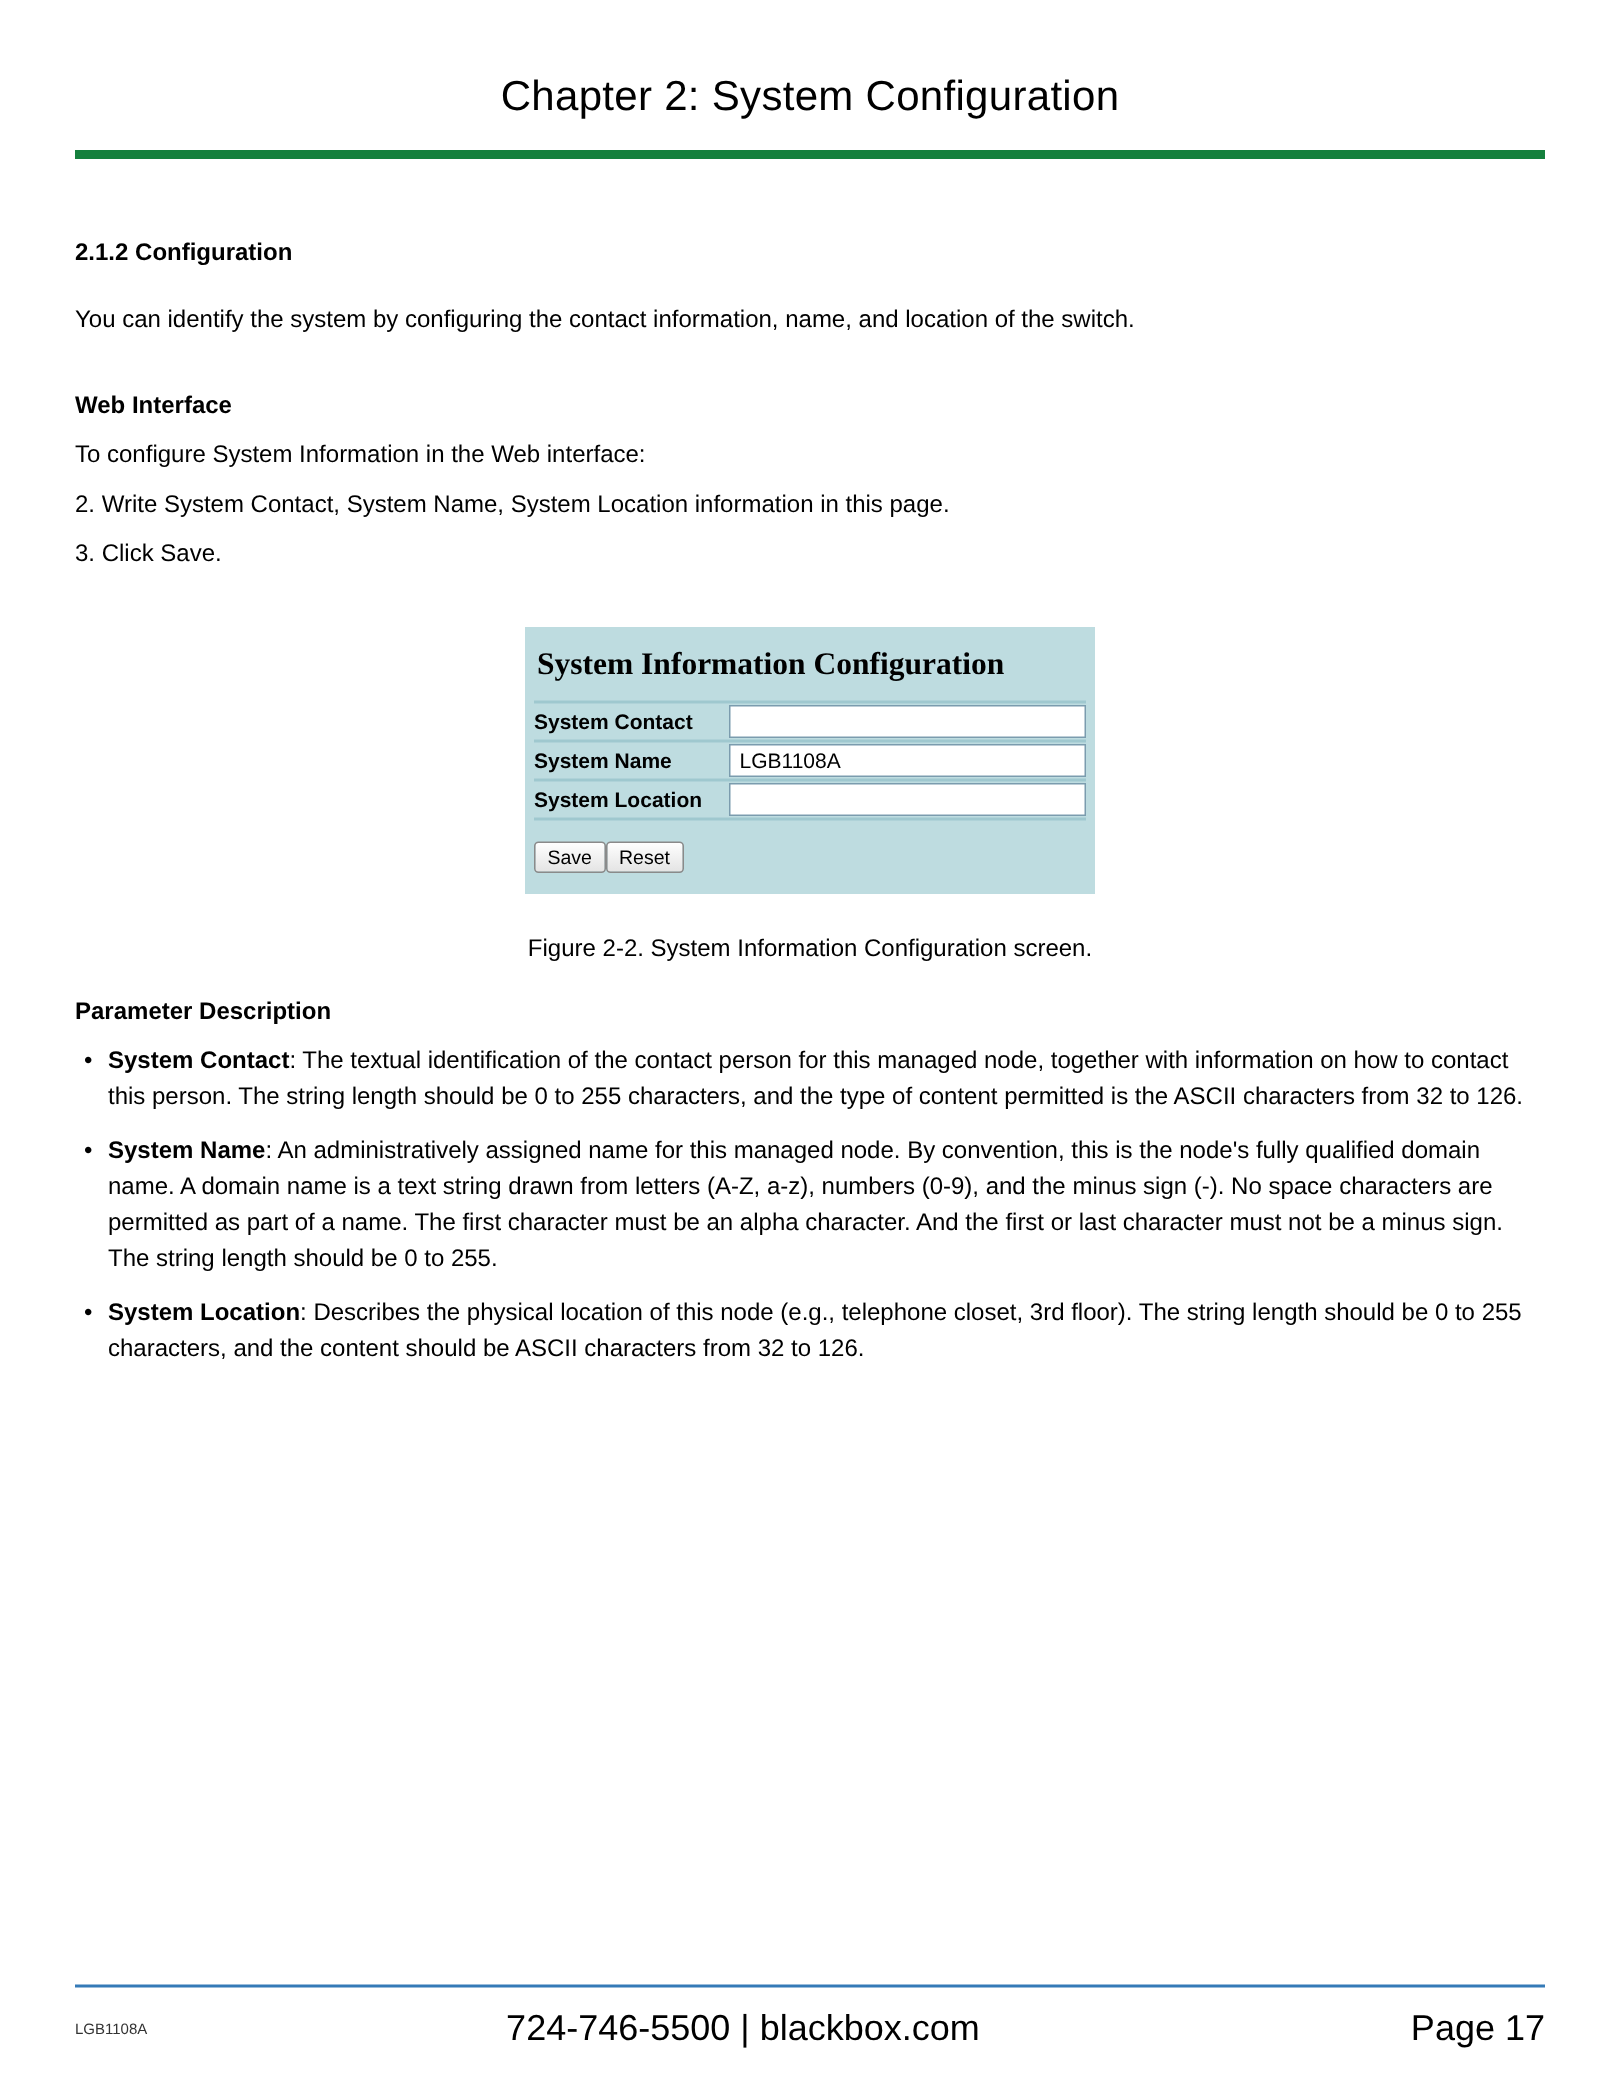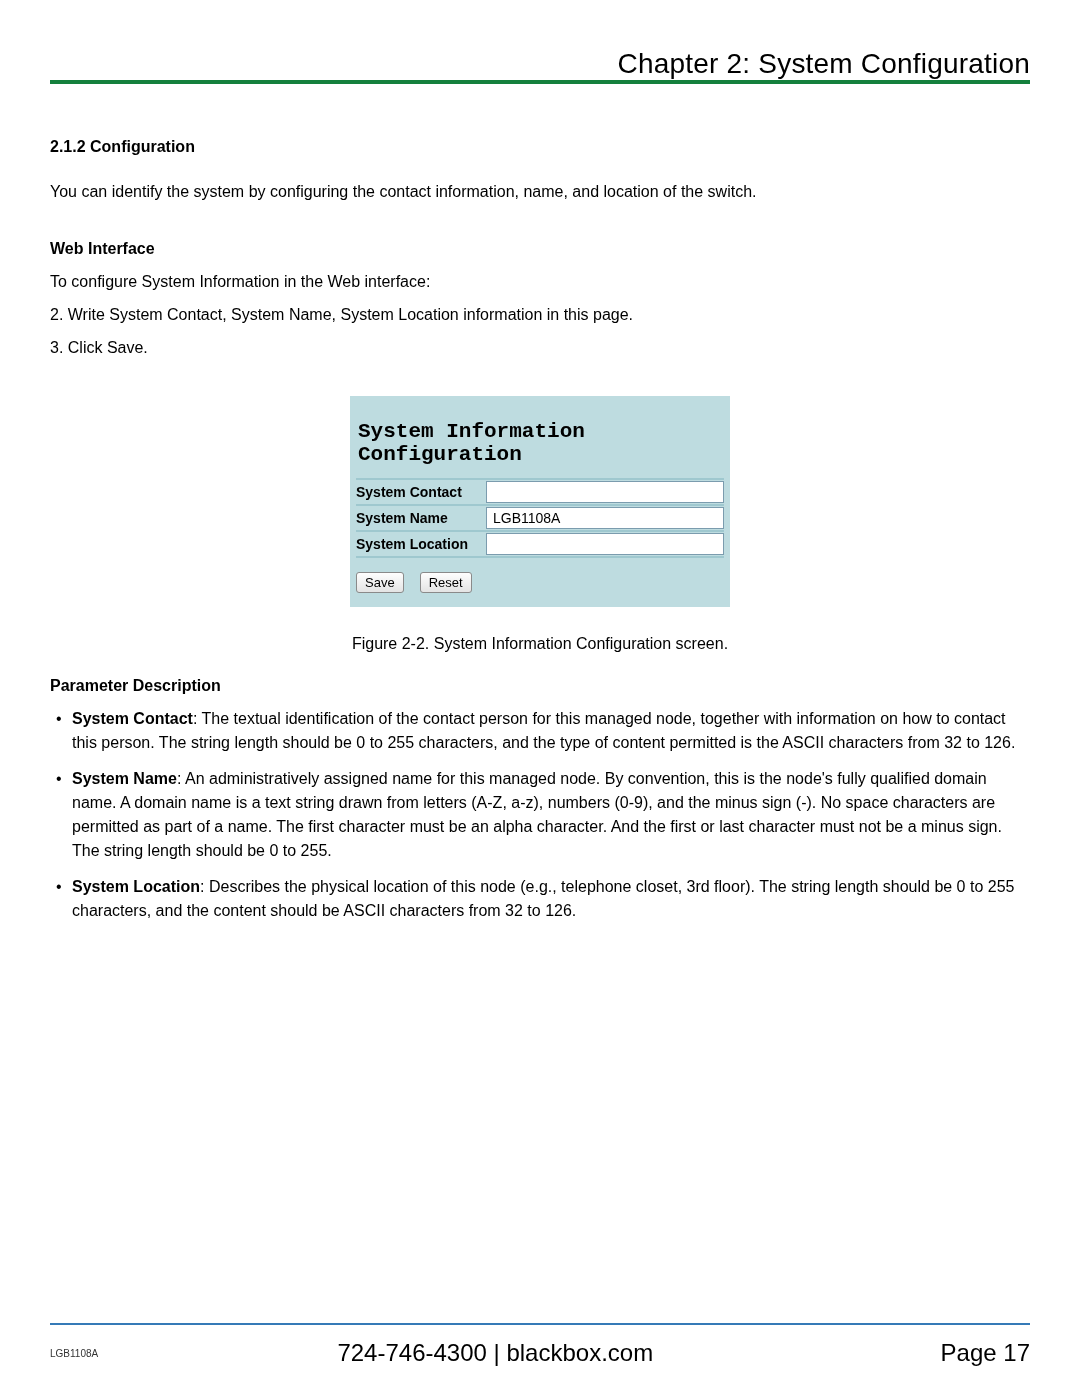--- a/index.html
+++ b/index.html
@@ -1,26 +1,26 @@
 <!DOCTYPE html>
 <html><head>
 <meta charset="utf-8">
 <style>
   * { box-sizing: border-box; margin: 0; padding: 0; }
   html, body { width: 1080px; height: 1397px; background: #fff; font-family: "Segoe UI", "Helvetica Neue", Arial, sans-serif; color: #000; }
   .page { position: relative; width: 1080px; height: 1397px; }
   .content { padding: 48px 50px 0 50px; }
 
   .chapter-head {
-    text-align: right;
+    text-align: center;
     font-size: 28px;
     font-weight: 400;
     letter-spacing: 0.2px;
-    padding-bottom: 0;
-    border-bottom: 4px solid #15803d;
+    padding-bottom: 20px;
+    border-bottom: 6px solid #15803d;
     margin-bottom: 54px;
   }
 
   .section-num {
     font-weight: 600;
     font-size: 16px;
     margin-bottom: 24px;
   }
   .para {
     font-size: 16px;
@@ -40,26 +40,25 @@
   }
 
   
   .figure-wrap {
     width: 380px;
     margin: 36px auto 28px auto;
     background: #bedce0;
     padding: 6px 6px 14px 6px;
   }
   .fig-title {
-    font-family: Liberation Mono, monospace;
+    font-family: Liberation Serif, serif;
     font-weight: 700;
     font-size: 21px;
     color: #000;
     padding: 6px 2px 12px 2px;
-    margin-top: 12px;
   }
   .fig-table {
     border-collapse: collapse;
     width: 100%;
   }
   .fig-table td {
     border-top: 2px solid #9fc8cf;
     border-bottom: 2px solid #9fc8cf;
     font-family: Arial, sans-serif;
     font-size: 14px;
@@ -84,21 +83,21 @@
     height: 22px;
     border: 1px solid #7b9cae;
     background: #fff;
     font-family: Arial, sans-serif;
     font-size: 14px;
     padding: 2px 6px;
   }
   .fig-buttons {
     margin-top: 14px;
     display: flex;
-    gap: 16px;
+    gap: 0;
   }
   .fig-btn {
     font-family: Arial, sans-serif;
     font-size: 13px;
     background: linear-gradient(#fefefe, #e4e4e4);
     border: 1px solid #8a8a8a;
     border-radius: 3px;
     padding: 2px 8px;
     cursor: default;
   }
@@ -209,16 +208,16 @@
       </li>
       <li>
         <span class="b-strong">System Location</span><span>: Describes the physical location of this node (e.g., telephone closet, 3rd floor). The string length should be 0 to 255 characters, and the content should be ASCII characters from 32 to 126.</span>
       </li>
     </ul>
 
   </div>
 
   <div class="footer">
     <div class="footer-left">LGB1108A</div>
-    <div class="footer-center">724-746-4300   |   blackbox.com</div>
+    <div class="footer-center">724-746-5500   |   blackbox.com</div>
     <div class="footer-right">Page 17</div>
   </div>
 </div>
 
 </body></html>

